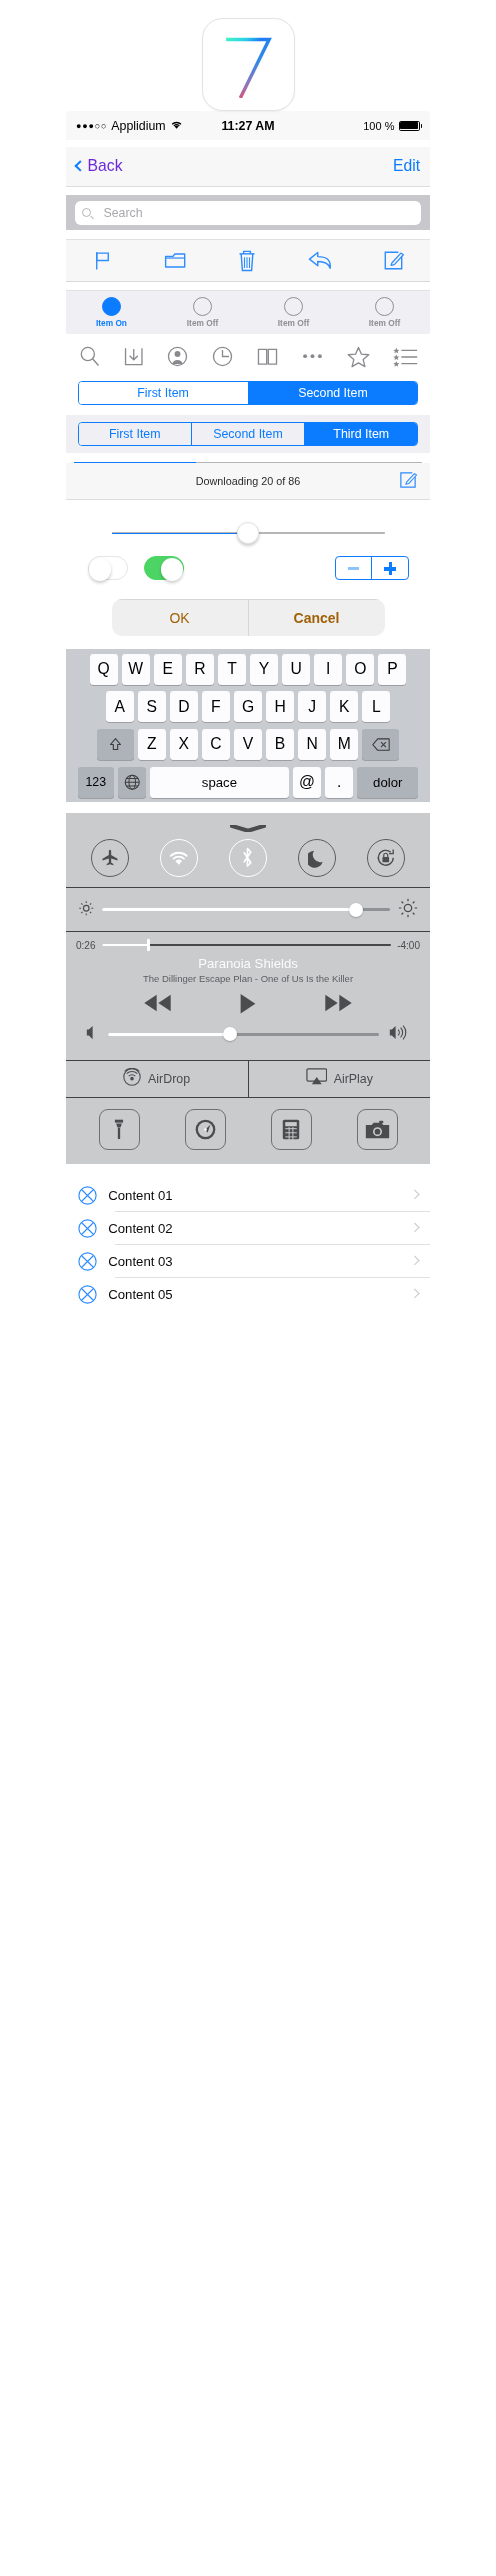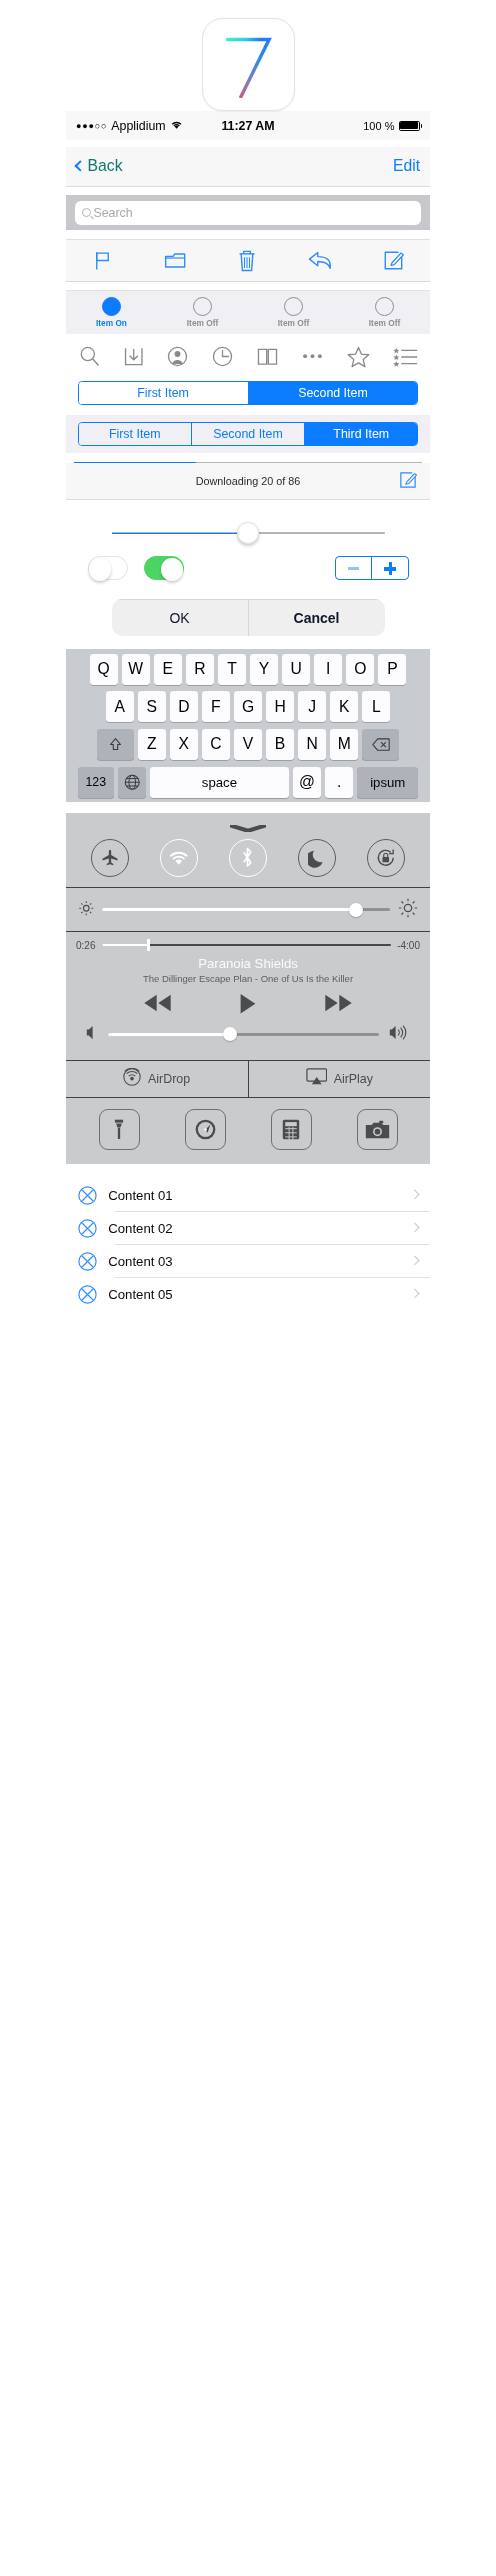--- a/index.html
+++ b/index.html
@@ -41,29 +41,29 @@
   .battery { width:21.5px; height:10px; border:0.8px solid #000; border-radius:1.7px; position:relative; padding:0.8px; }
   .battery i { display:block; height:100%; background:#000; border-radius:0.8px; }
   .battery:after { content:""; position:absolute; right:-3.3px; top:2.5px; width:1.7px; height:4.1px; background:#000; border-radius:0 0.8px 0.8px 0; }
 
   
   .navbar {
     height:40px; background:#f7f7f7; border-bottom:0.8px solid #dcdcdc;
     display:flex; align-items:center; justify-content:space-between;
     padding:0 10px; margin-top:6.6px;
   }
-  .nav-back { display:flex; align-items:center; gap:3.3px; color:#0f766e; font-size:15.7px; }
+  .nav-back { display:flex; align-items:center; gap:3.3px; color:#6d28d9; font-size:15.7px; }
   .chev-l { display:inline-block; width:8.3px; height:8.3px; border-left:2.5px solid #0b7cff; border-bottom:2.5px solid #0b7cff; transform:rotate(45deg); }
   .nav-edit { color:#0b7cff; font-size:15.7px; }
 
   
   .searchbar { background:#c7c7cc; padding:5.8px 9px; margin-top:8.3px; }
   .searchfield {
     background:#fff; border-radius:5.8px; height:24px;
-    display:flex; align-items:center; gap:2px; padding:0 7.4px;
+    display:flex; align-items:center; gap:12px; padding:0 7.4px;
     color:#a9a9ae; font-size:12.4px;
   }
   .mag { width:9px; height:9px; border:1.3px solid #b4b4b9; border-radius:50%; position:relative; flex:none; }
   .mag:after { content:""; position:absolute; right:-3.3px; bottom:-2.5px; width:4.1px; height:1.3px; background:#b4b4b9; transform:rotate(45deg); }
 
   
   .toolbar {
     background:#f7f7f7; height:43px; margin-top:8.3px;
     display:flex; align-items:center; justify-content:space-around;
     border-top:0.8px solid #e0e0e0; border-bottom:0.8px solid #d8d8d8;
@@ -151,21 +151,21 @@
   .alert {
     width:273px; margin:5px auto 0; background:#efefef; border-radius:10px;
     overflow:hidden; text-align:center;
   }
   .alert-body { padding:18px 13.2px 21.5px; }
   .alert-title { font-size:13.2px; font-weight:bold; }
   .alert-msg { font-size:11.2px; line-height:1.45; margin-top:5px; color:#101010; }
   .alert-btns { display:flex; border-top:0.8px solid #d6d6d6; }
   .alert-btns > div {
     flex:1; height:36px; display:flex; align-items:center; justify-content:center;
-    font-size:14px; color:#0f172a;
+    font-size:14px; color:#a16207;
   }
   .alert-btns > div + div { border-left:0.8px solid #d6d6d6; font-weight:bold; }
 
   
   .keyboard { background:#c8ccd0; padding:5px 2.5px 4.1px; margin-top:13.2px; }
   .krow { display:flex; justify-content:center; gap:4.1px; margin-bottom:6.6px; }
   .krow:last-child { margin-bottom:0; }
   .key {
     background:#fcfcfe; border-radius:3.3px; height:31px; min-width:28px;
     display:flex; align-items:center; justify-content:center;
@@ -504,21 +504,21 @@
         <div class="key dark">
           <svg width="16.5" height="16.5" viewBox="0 0 20 20">
               <circle cx="10" cy="10" r="8.5" stroke="#3a3a3a" stroke-width="1.3" fill="none"></circle>
               <ellipse cx="10" cy="10" rx="4" ry="8.5" stroke="#3a3a3a" stroke-width="1.2" fill="none"></ellipse>
               <path d="M1.5 10h17M3 5.5h14M3 14.5h14" stroke="#3a3a3a" stroke-width="1.2"></path>
             </svg>
         </div>
         <div class="key space">space</div>
         <div class="key">@</div>
         <div class="key">.</div>
-        <div class="key dark ret">ipsum</div>
+        <div class="key dark ret">dolor</div>
       </div>
     </div>
 
     <div class="cc">
       <div class="cc-grip">
         <svg width="36" height="7.4" viewBox="0 0 44 9">
             <path d="M2 1 L22 7 L42 1" stroke="#4a4c4e" stroke-width="5" fill="none" stroke-linecap="round" stroke-linejoin="round"></path>
           </svg>
       </div>
 

